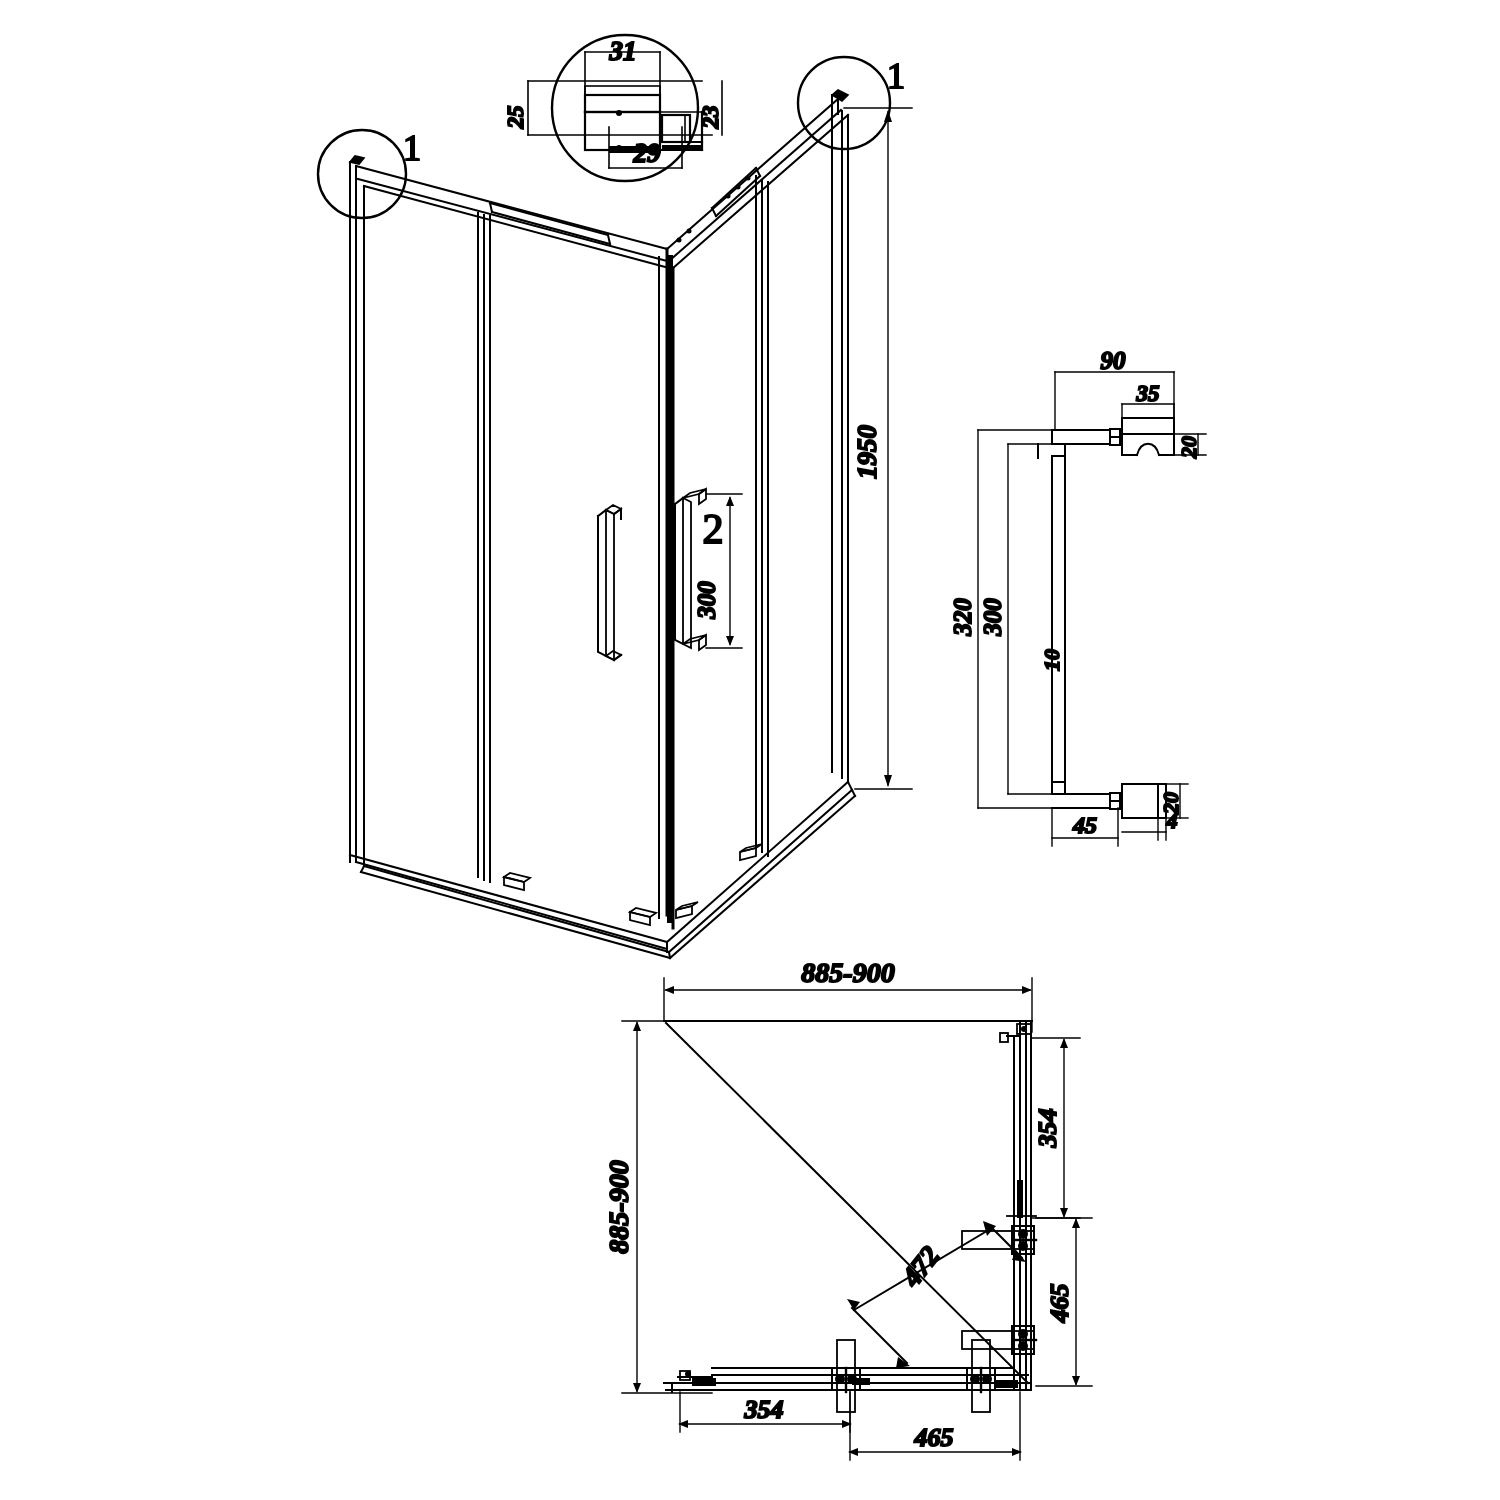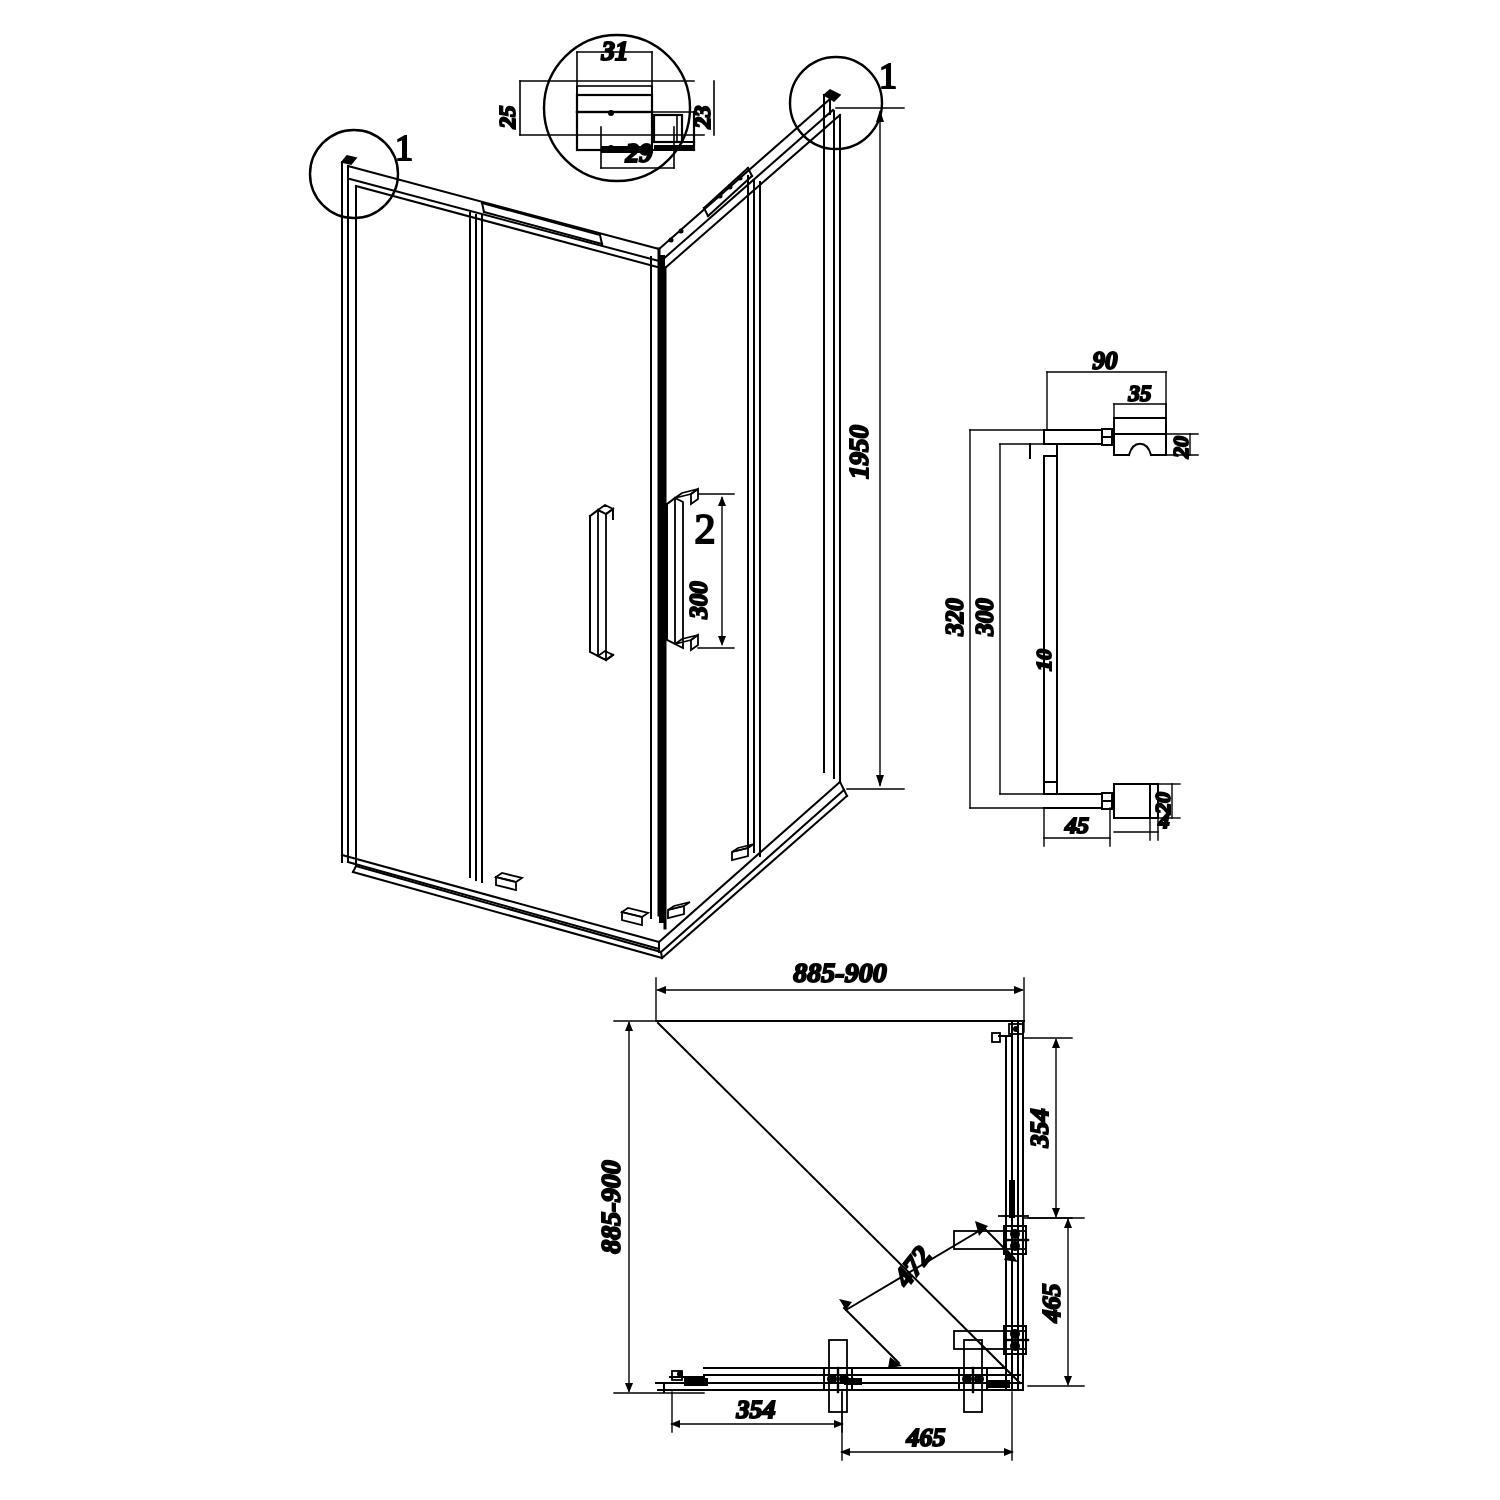--- a/index.html
+++ b/index.html
@@ -1,19 +1,19 @@
 <!DOCTYPE html>
 <html><head>
 <meta charset="utf-8">
 <title>Shower Enclosure Technical Drawing</title>
 <style>
   html,body{margin:0;padding:0;background:#ffffff;}
   body{width:1500px;height:1500px;position:relative;overflow:hidden;
        font-family:"Liberation Sans", sans-serif;}
-  #sheet{position:absolute;left:4px;top:0;width:1275px;height:1500px;}
+  #sheet{position:absolute;left:12px;top:0;width:1275px;height:1500px;}
   svg{display:block;}
   .dimtext{
     font-family:"Liberation Serif", serif;
     font-style:italic;
     font-weight:700;
     fill:#000;
   }
   .balloon{
     font-family:"Liberation Serif", serif;
     font-weight:400;

